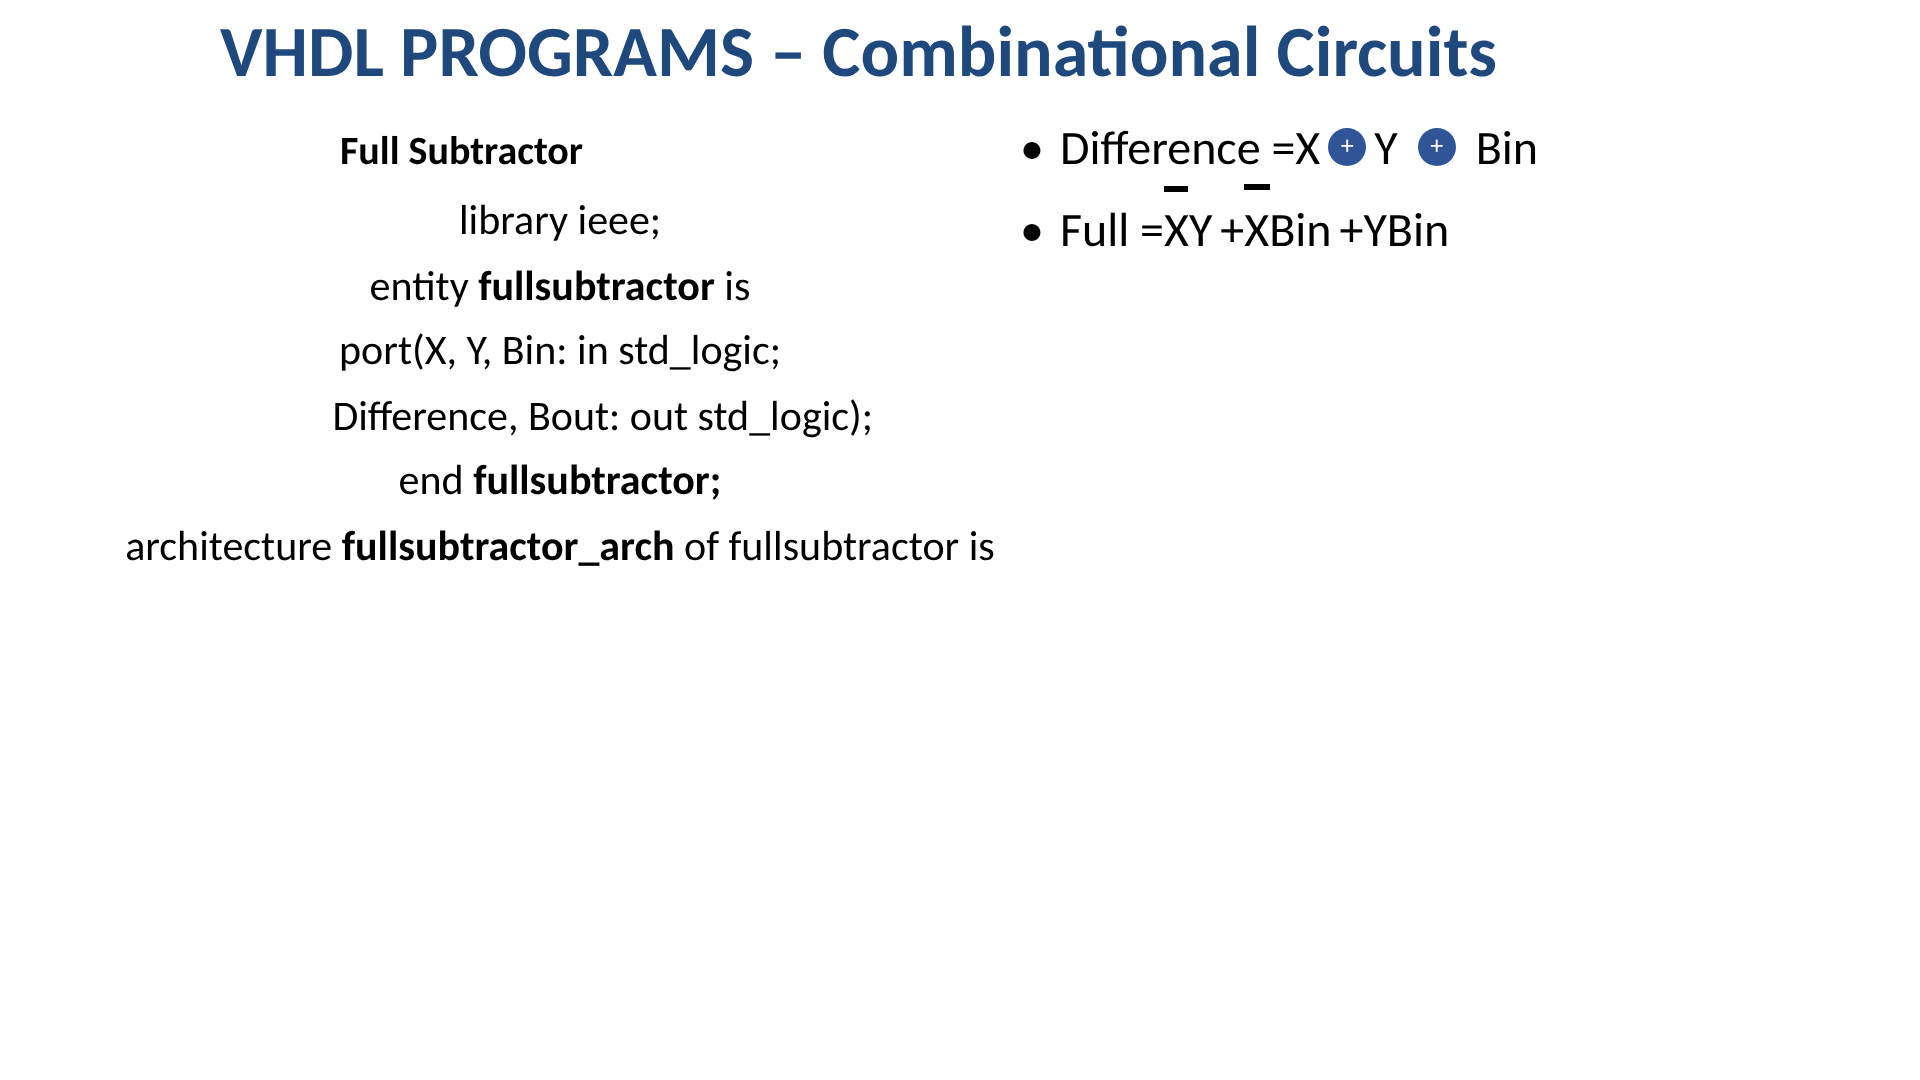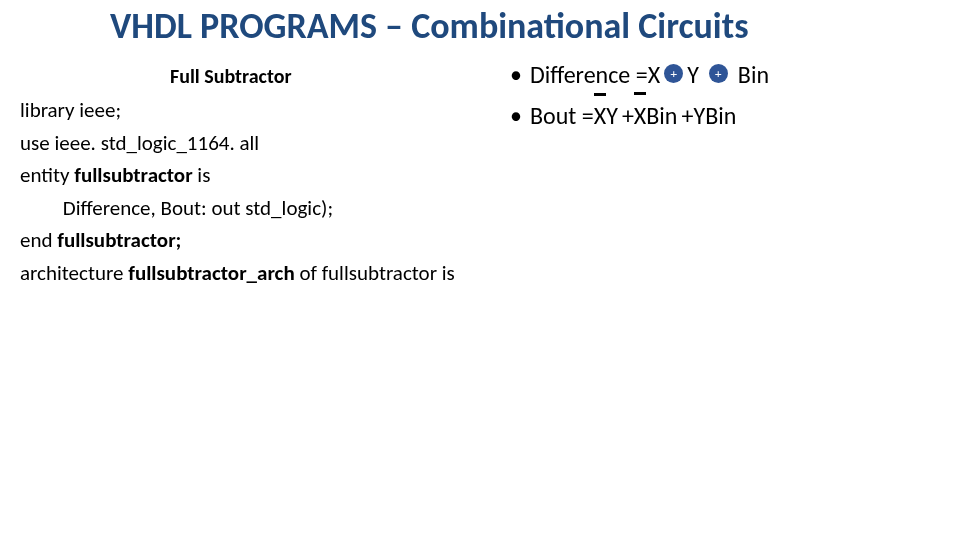--- a/index.html
+++ b/index.html
@@ -37,20 +37,21 @@
     color: #000;
   }
   .code-block {
     position: absolute;
     top: 94px;
     left: 20px;
     width: 520px;
     font-size: 21px;
     line-height: 1.55;
     color: #000;
+    text-align: center;
   }
   .code-block div { white-space: pre; }
   .bold { font-weight: 700; }
   .formulas {
     position: absolute;
     top: 56px;
     left: 510px;
     width: 430px;
     font-size: 24px;
     line-height: 1.55;
@@ -132,21 +133,21 @@
       <span>X</span>
       <span class="xor">+</span>
       <span>Y</span>
       <span style="width:6px;"></span>
       <span class="xor">+</span>
       <span style="width:6px;"></span>
       <span>Bin</span>
     </div>
     <div class="row">
       <span class="bullet">•</span>
-      <span>Bout = </span>
+      <span>Full = </span>
       <span class="overbar-group">
         <span class="overbar-single">
           <span class="bar-short"></span>
           <span>X</span>
         </span><span>Y</span>
       </span>
       <span>+ </span>
       <span class="overbar-group">
         <span class="overbar-single">
           <span class="bar"></span>
@@ -154,21 +155,21 @@
         </span><span>Bin </span>
       </span>
       <span>+</span>
       <span>Y</span>
         <span>Bin</span>
     </div>
   </div>
 
   <div class="code-block">
     <div>library ieee;</div>
-    <div>use ieee. std_logic_1164. all</div>
     <div><span>entity </span><span class="bold">fullsubtractor</span><span> is</span></div>
+    <div>port(X, Y, Bin: in std_logic;</div>
     <div>         Difference, Bout: out std_logic);</div>
     <div><span>end </span><span class="bold">fullsubtractor;</span></div>
     <div><span>architecture </span><span class="bold">fullsubtractor_arch</span><span> of fullsubtractor is</span></div>
   </div>
 
 
 </div>
 
 </body></html>

